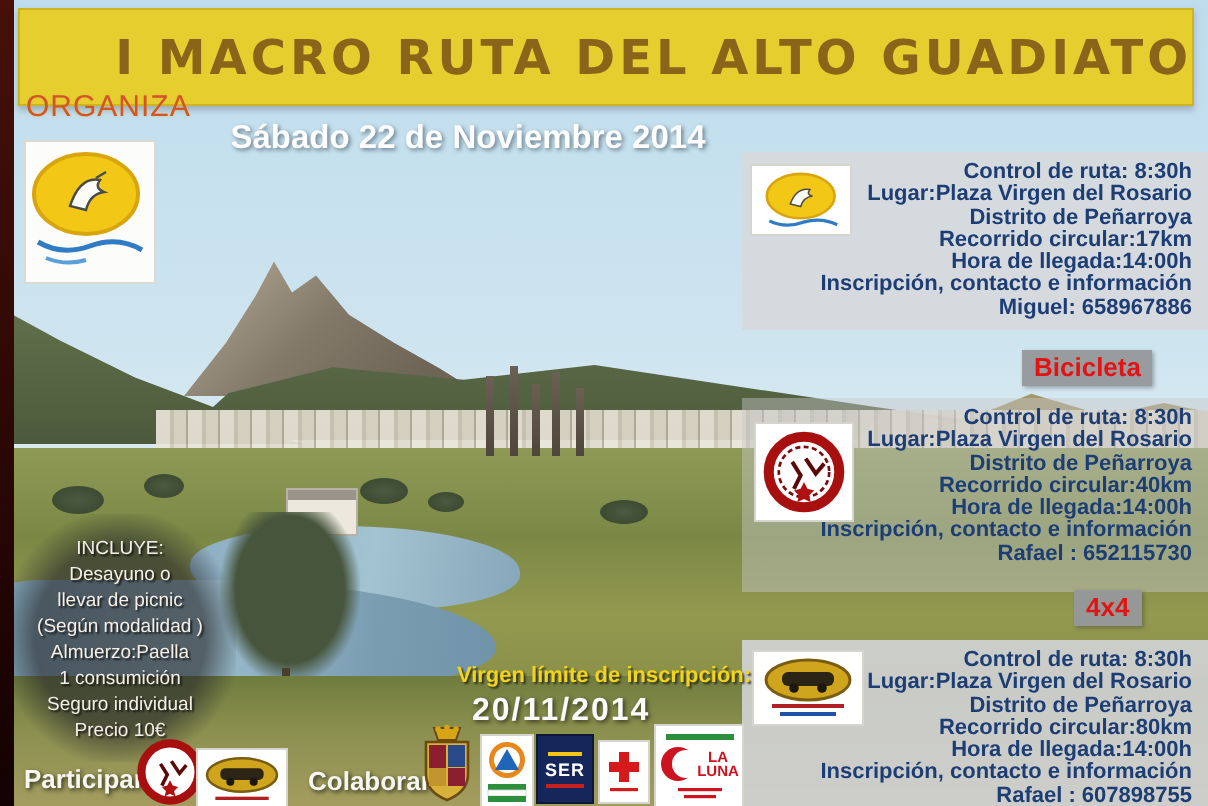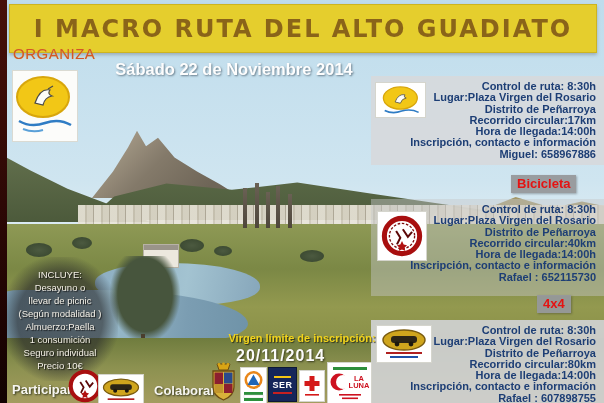--- a/index.html
+++ b/index.html
@@ -35,21 +35,21 @@
   .house{left:143px;top:244px;width:34px;height:22px;background:#ece8de;border:1px solid #b7b2a6;z-index:4;}
   .house .roof{height:5px;background:#9a948a;}
   .grass{left:0;top:338px;width:604px;height:65px;z-index:4;
     background:linear-gradient(#6f7c3e,#8c9150 45%,#a49c5f 100%);}
   .dark-circle{left:2px;top:257px;width:116px;height:124px;z-index:5;
     background:radial-gradient(ellipse at 50% 50%,rgba(38,39,42,.62) 52%,rgba(38,39,42,0) 74%);}
   .left-strip{left:0;top:0;width:7px;height:403px;z-index:20;background:linear-gradient(#47100a,#230503 70%,#120201);}
   
   .banner{left:9px;top:4px;width:586px;height:47px;z-index:10;background:#e5ce2d;
     border:1px solid #cdb420;box-shadow:0 2px 3px rgba(120,130,140,.5);
-    display:flex;align-items:center;justify-content:center;}
+    display:flex;align-items:center;justify-content:flex-end;}
   .banner .t{font-family:"DejaVu Sans",sans-serif;font-size:24px;font-weight:bold;color:#8a6419;letter-spacing:2px;}
   .date{left:98px;top:60px;width:272px;z-index:10;font-size:16.5px;font-weight:bold;color:#fdfdfd;
     text-shadow:1px 1px 2px rgba(95,115,130,.9);text-align:center;}
   .organiza{left:13px;top:45px;z-index:10;font-size:15px;font-weight:normal;color:#d45428;letter-spacing:.5px;
     text-shadow:0 0 1px rgba(220,200,60,.8);}
   .org-logo{left:12px;top:70px;width:64px;height:70px;background:#fcfcfa;border:1px solid #dadad2;z-index:10;}
   .sec-label{z-index:12;background:rgba(150,152,154,.95);color:#e41313;font-weight:bold;font-size:13px;
     padding:1px 6px 2px;box-shadow:1px 1px 2px rgba(40,40,40,.35);}
   .info-box{left:371px;right:0;z-index:11;color:#1d3e75;font-weight:bold;font-size:11px;line-height:11.3px;
     text-align:right;padding:5px 8px 3px 4px;box-sizing:border-box;}

